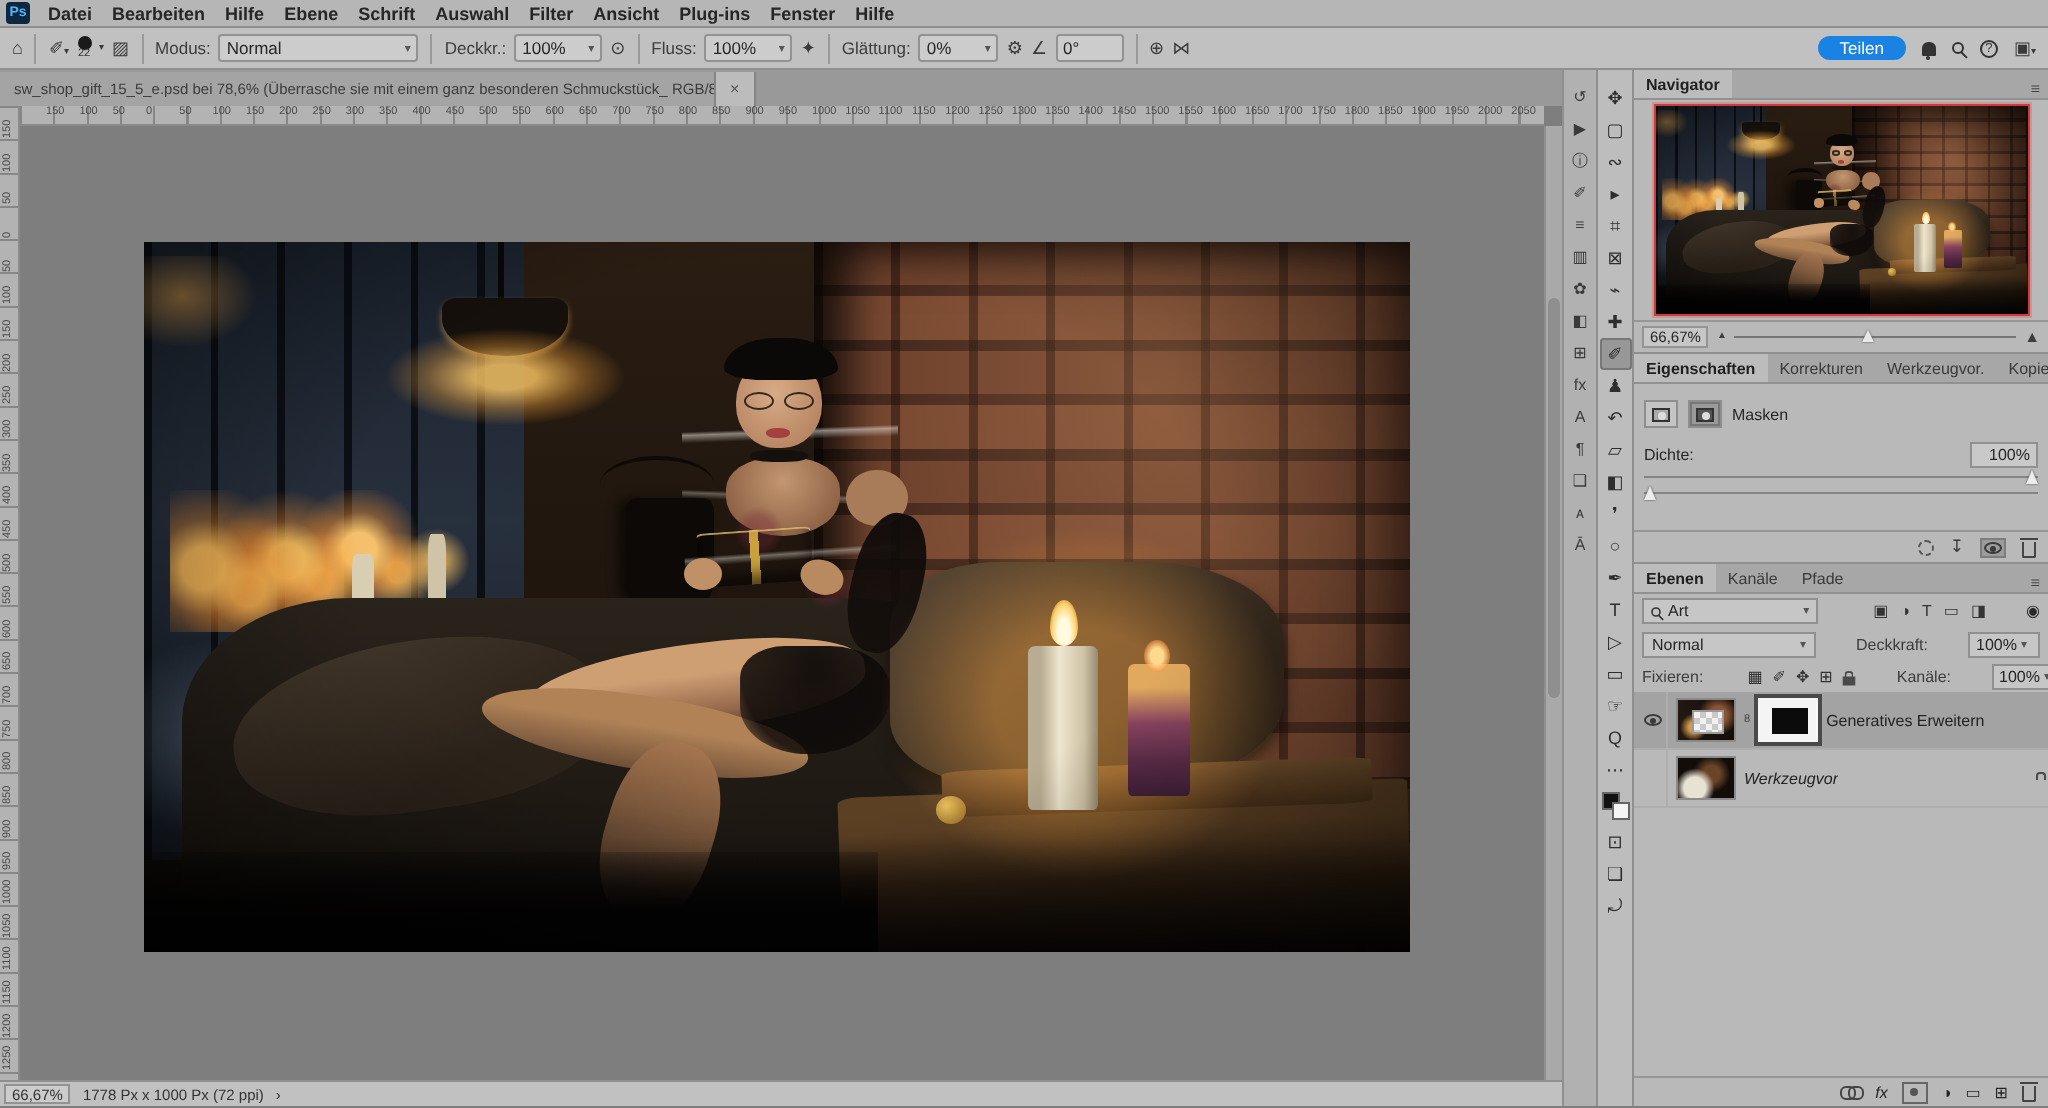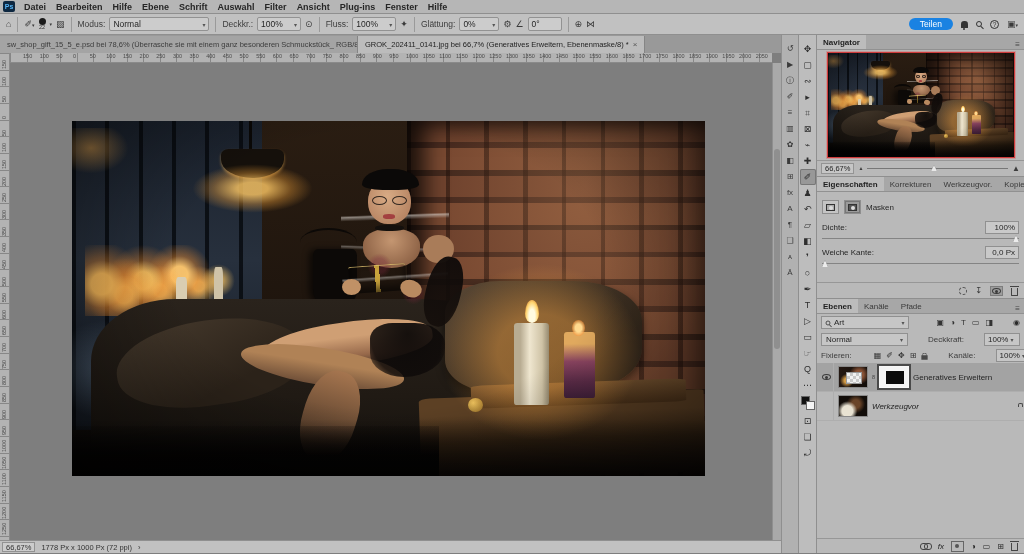--- a/index.html
+++ b/index.html
@@ -283,21 +283,20 @@
 
   <div class="mainrow">
 
     <div class="docsection">
       <div class="tabbar">
         <div class="doctab inactive">
           <span>sw_shop_gift_15_5_e.psd bei 78,6% (Überrasche sie mit einem ganz besonderen Schmuckstück_ RGB/8#) *</span>
 
         </div>
         <div class="doctab active">
-          <span>GROK_202411_0141.jpg bei 66,7% (Generatives Erweitern, Ebenenmaske/8) *</span>
           <span class="tabclose">×</span>
         </div>
       </div>
 
       <div class="docarea">
         <div class="ruler-top" id="ruler-top">
             <span class="rnum" style="left: 13.05px; top: 1px;">150</span>
             <span class="rnum" style="left: 29.7px; top: 1px;">100</span>
             <span class="rnum" style="left: 46.35px; top: 1px;">50</span>
             <span class="rnum" style="left: 63px; top: 1px;">0</span>
@@ -576,24 +575,20 @@
           <div class="sliderrow">
             <div class="slidertop">
               <span>Dichte:</span>
               <span class="valbox">100%</span>
             </div>
             <div class="slidetrack">
                 <span class="knob" style="right:0;"></span>
               </div>
           </div>
           <div class="sliderrow">
-            <div class="slidertop">
-              <span>Weiche Kante:</span>
-              <span class="valbox">0,0 Px</span>
-            </div>
             <div class="slidetrack">
                 <span class="knob" style="left:0;"></span>
               </div>
           </div>
         </div>
         <div class="pfooter">
           <span style="width:8px;height:8px;border:1px dashed #555;border-radius:50%;"></span>
           <span class="ficon">↧</span>
           <span class="eyebox pressed" style="padding:2px;display:flex;">
               <span class="eye"></span>

